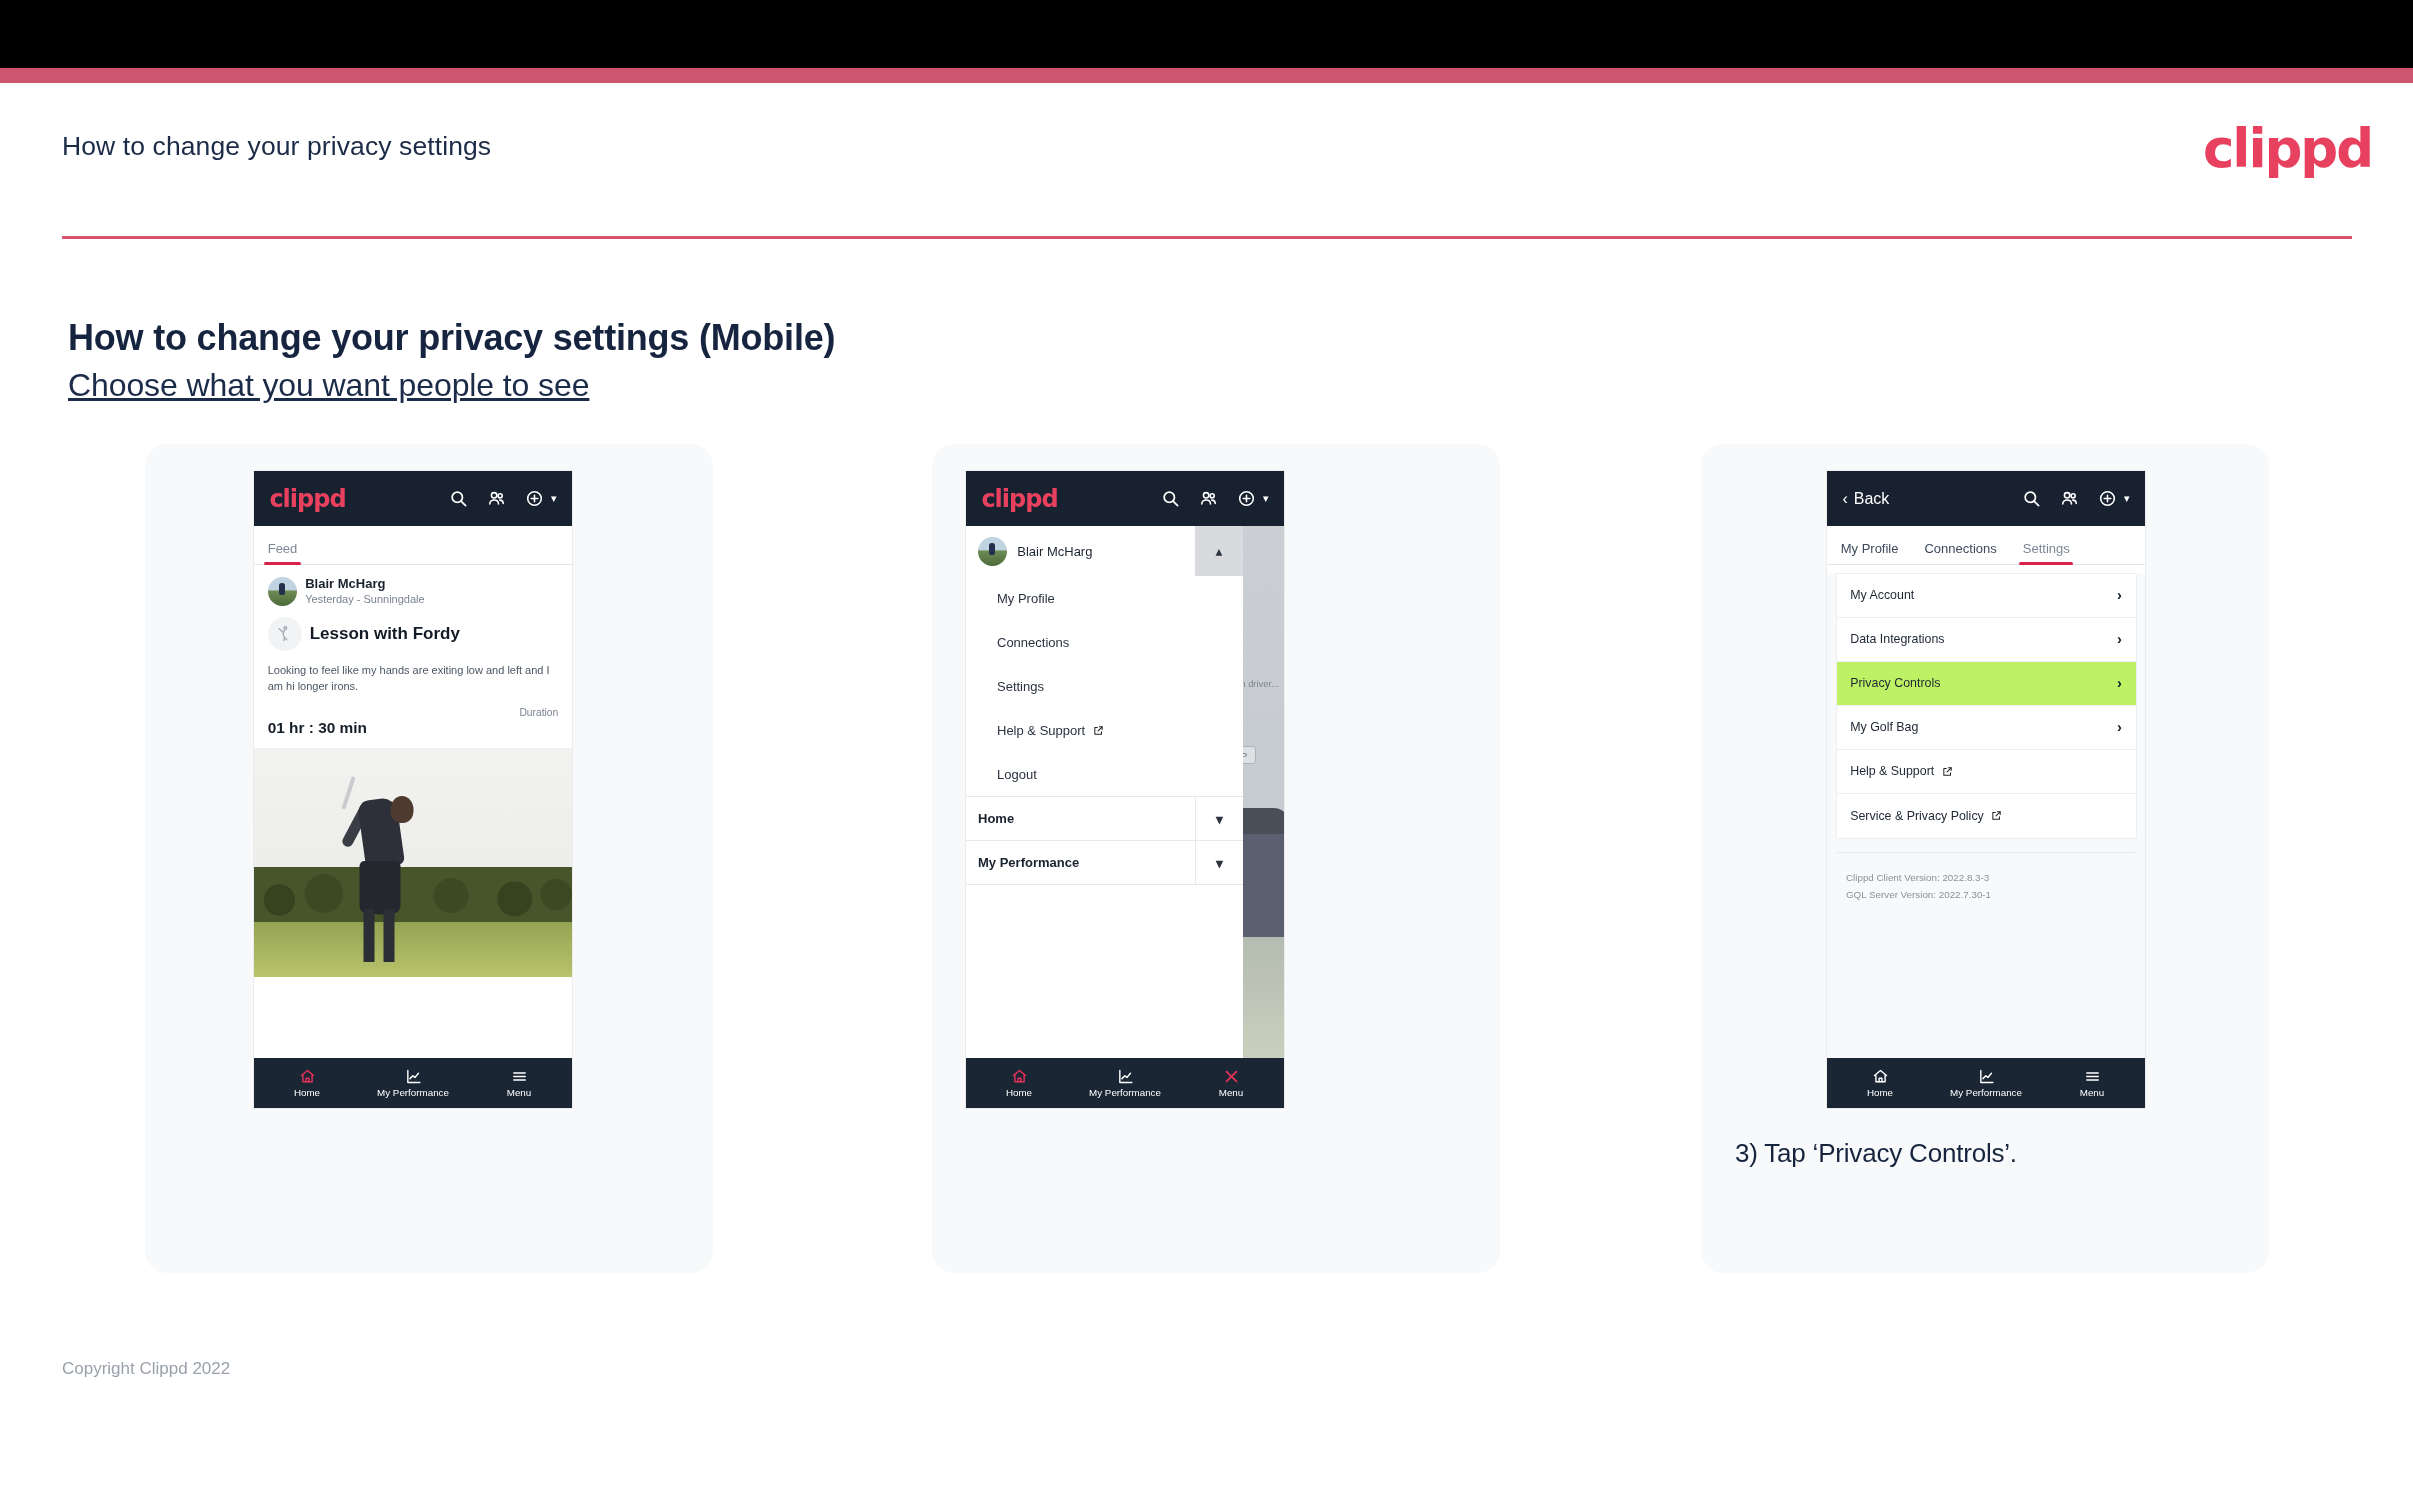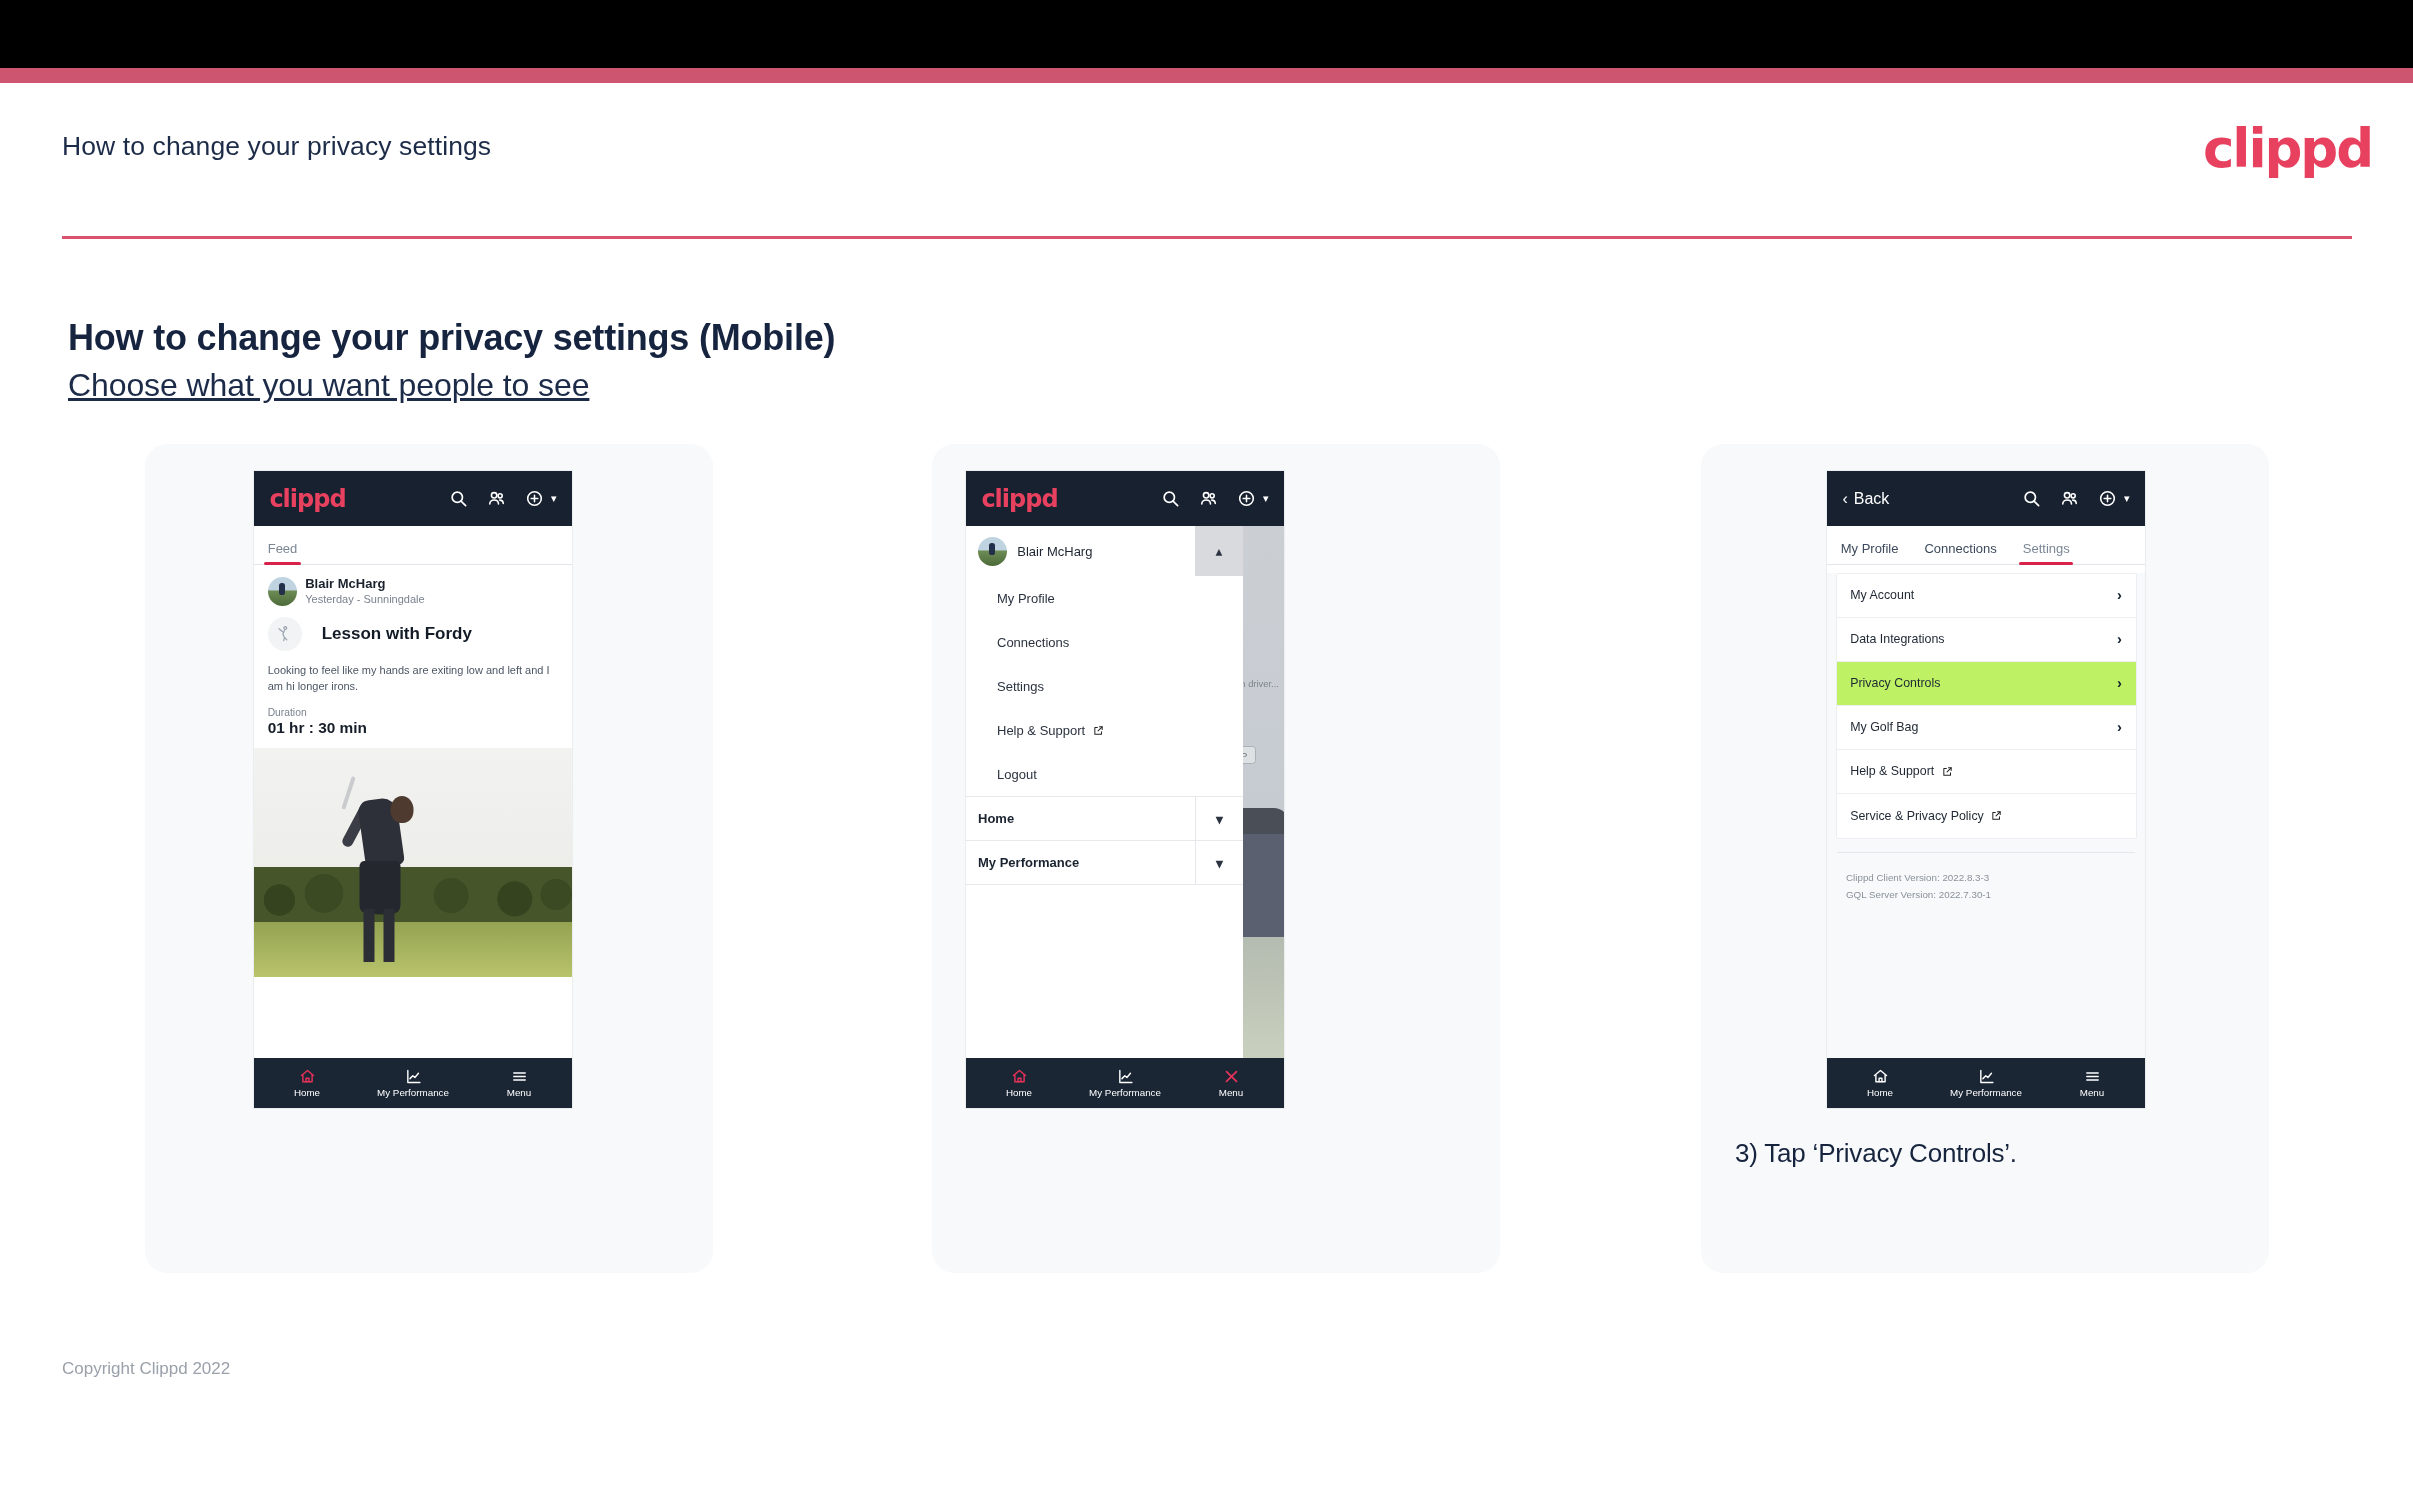--- a/index.html
+++ b/index.html
@@ -98,28 +98,28 @@
     width:29px; height:29px; border-radius:50%; flex:0 0 29px; overflow:hidden;
     background:linear-gradient(180deg,#BFD3E0 0%,#BFD3E0 46%,#6E8C55 47%,#4C6B3A 100%);
     position:relative;
   }
   .avatar::after{
     content:""; position:absolute; left:11px; top:6px; width:6px; height:12px;
     background:#24304A; border-radius:2.6px;
   }
   .post-name { font-size:13px; font-weight:700; color:#1A222E; line-height:1.15; }
   .post-meta { font-size:11px; color:#7A838F; line-height:1.3; }
-  .lesson-row { display:flex; align-items:center; gap:20px; margin-top:10.3px; }
+  .lesson-row { display:flex; align-items:center; gap:8px; margin-top:10.3px; }
   .lesson-badge {
     width:34px; height:34px; border-radius:50%; background:#F1F3F5;
     display:flex; align-items:center; justify-content:center; color:#9AA3AD;
   }
   .lesson-title { font-size:17px; font-weight:700; color:#121B26; }
   .post-body { font-size:11px; color:#4C5664; line-height:1.5; margin-top:11px; }
-  .dur-label { font-size:10.3px; color:#7A838F; margin-top:12px; }
+  .dur-label { font-size:10.3px; color:#7A838F; margin-top:12px;text-align:right; }
   .dur-value { font-size:15.4px; font-weight:700; color:#161E29; margin-top:1.7px; }
 
   
   .photo {
     margin-top:10.3px; height:229px; width:100%; position:relative; overflow:hidden;
     background:linear-gradient(180deg,#F2F2F0 0%,#EDEDEA 52%,#3A4A2C 54%,#8E9D4E 72%,#B9C46B 100%);
   }
   .photo .tree-line {
     position:absolute; left:0; right:0; top:52%; height:24%;
     background:

